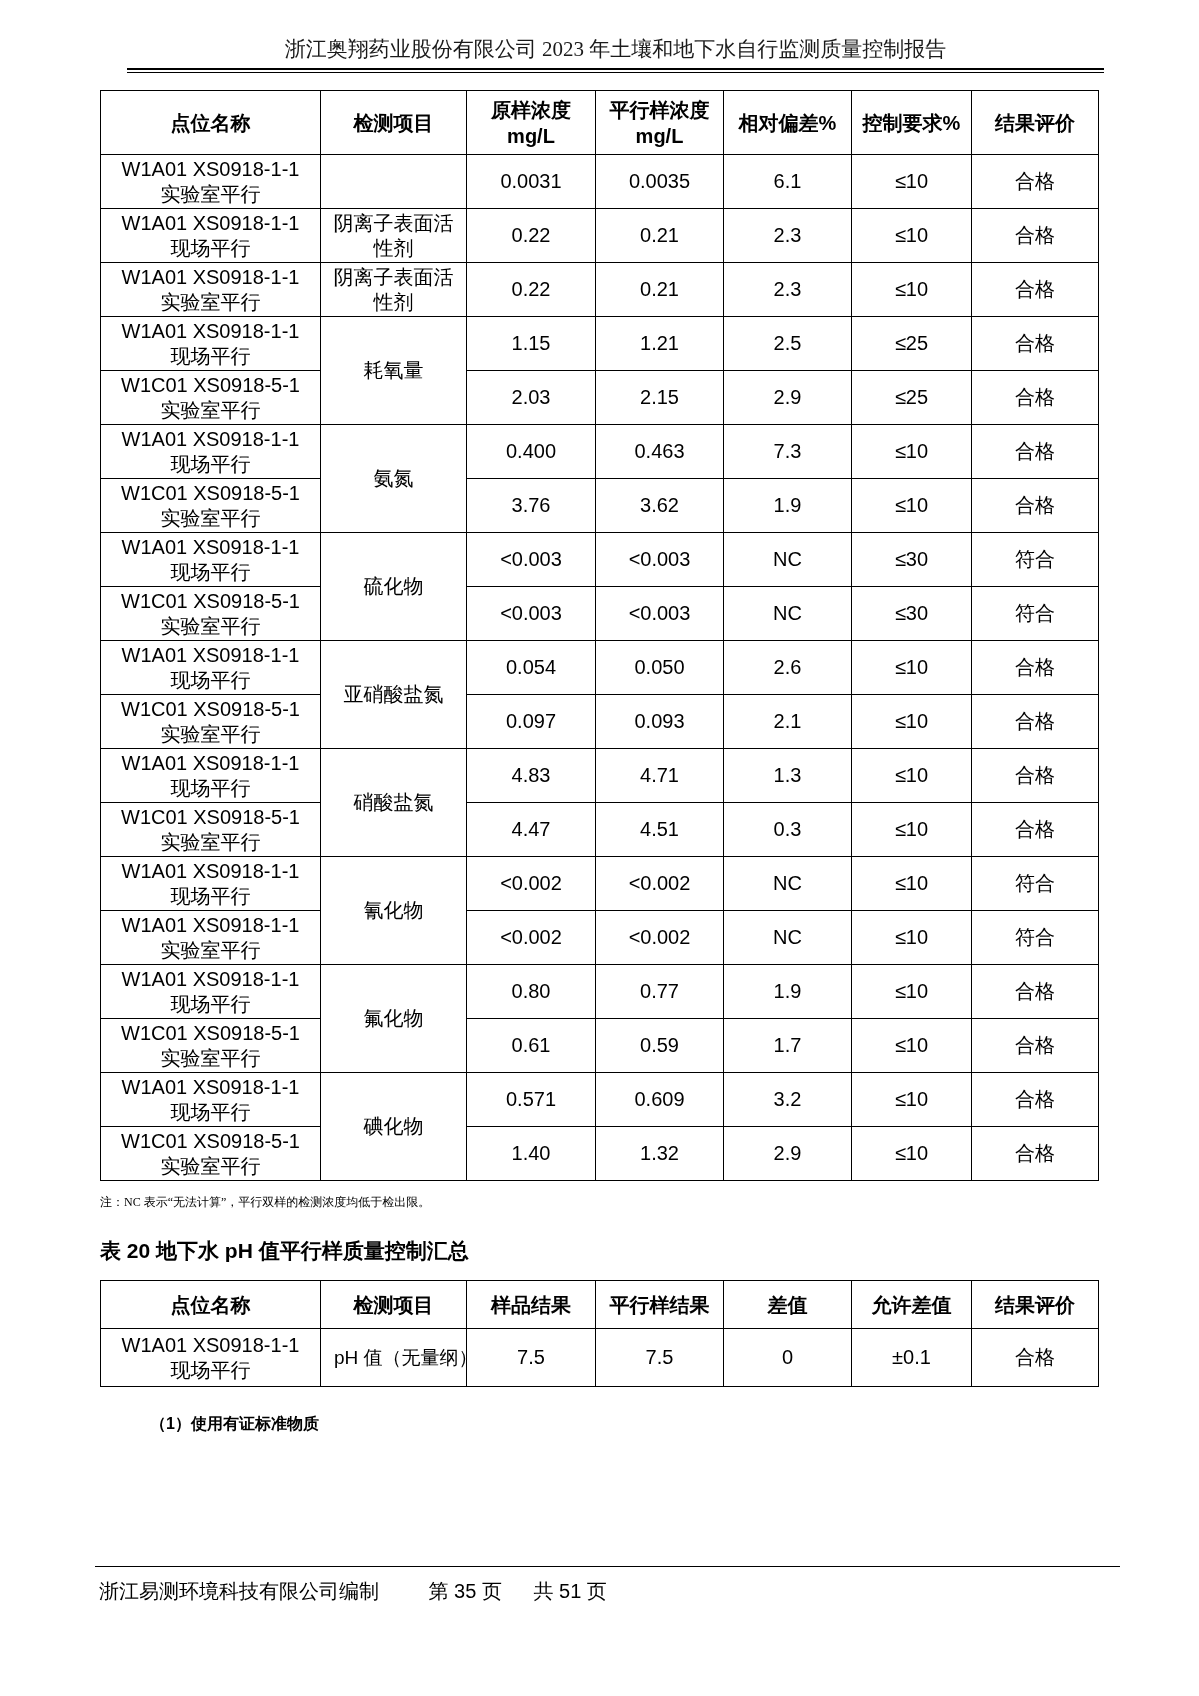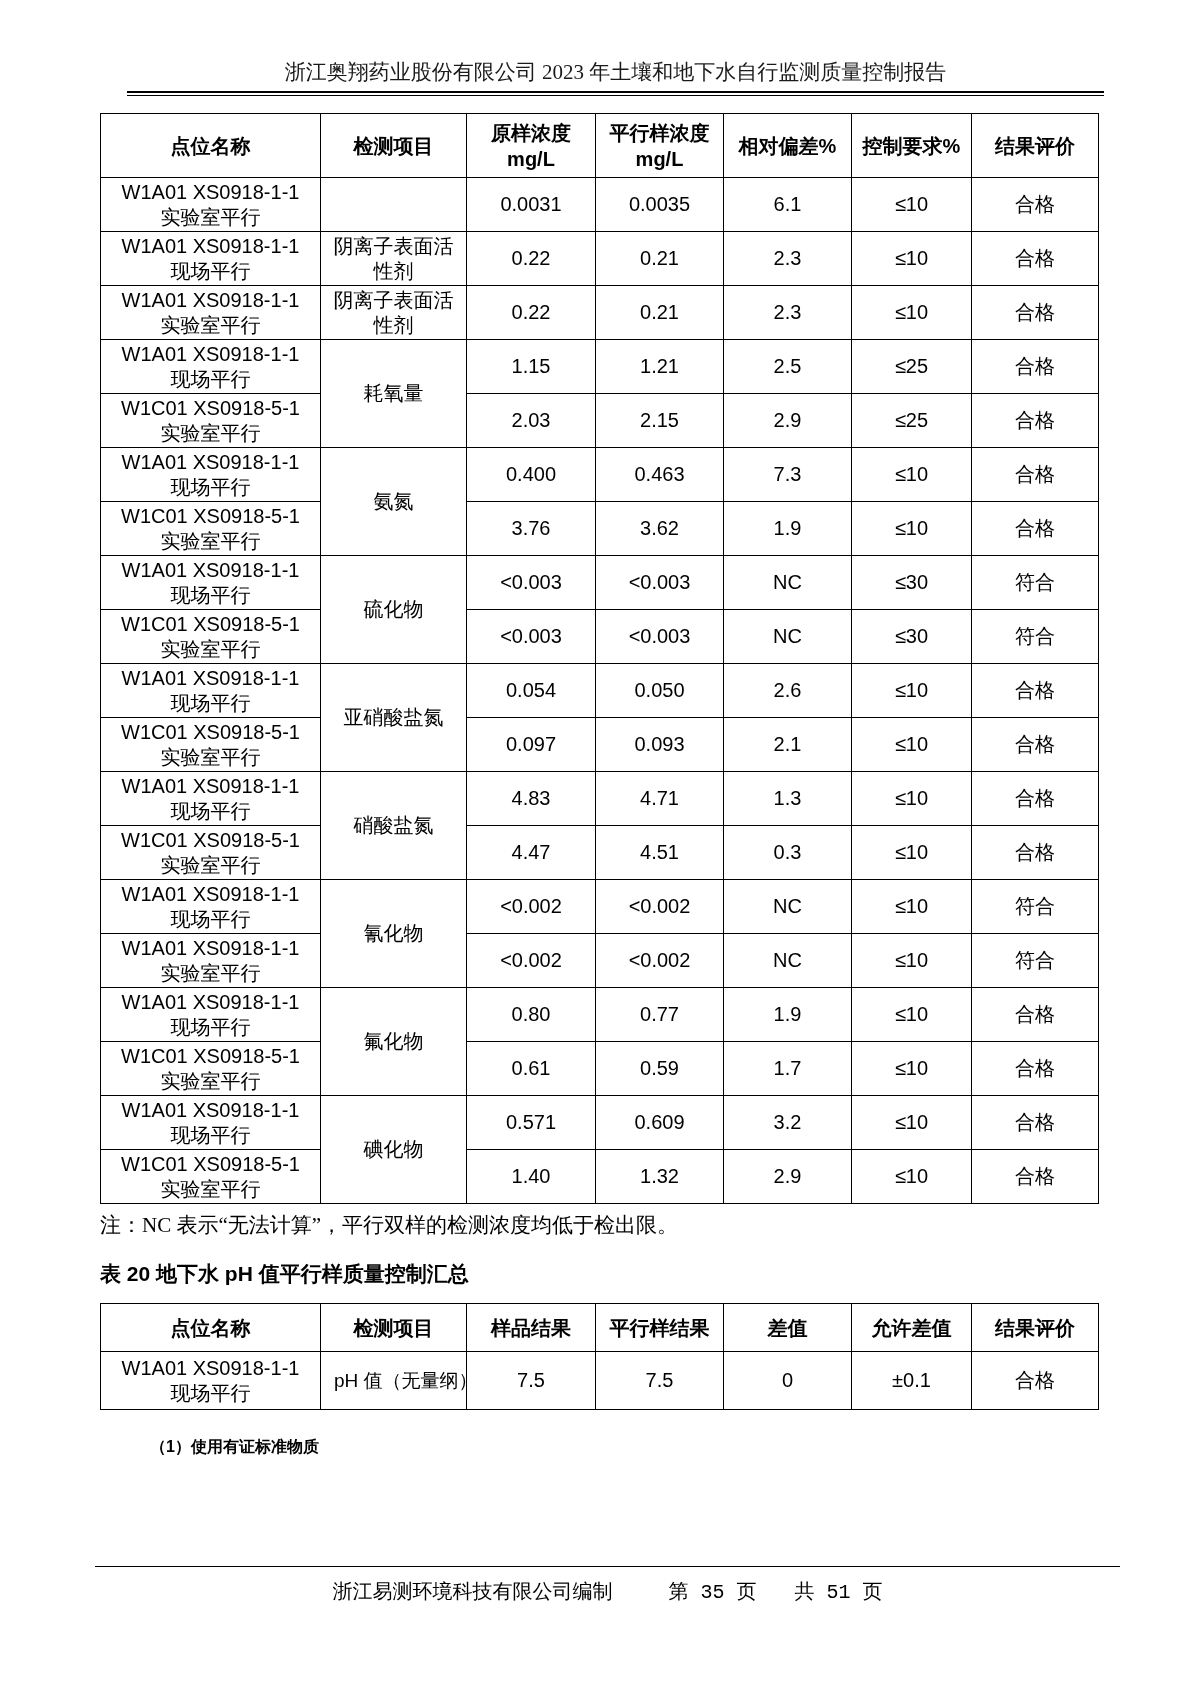--- a/index.html
+++ b/index.html
@@ -6,21 +6,21 @@
   html, body { margin: 0; padding: 0; background: #ffffff; }
   .page {
     position: relative;
     width: 1199px;
     height: 1696px;
     background: #ffffff;
     color: #000000;
     font-family: "Liberation Sans", sans-serif;
     overflow: hidden;
   }
-  .header { padding-top: 60px; margin-left: 32px; }
+  .header { padding-top: 37px; margin-left: 32px; }
   .header-title {
     text-align: center;
     font-family: "Liberation Serif", serif;
     font-size: 21px;
     line-height: 24px;
     color: #1a1a1a;
   }
   .header-rule {
     margin: 7px 95px 0 95px;
     height: 5px;
@@ -52,21 +52,21 @@
   table.qc td { height: 54px; }
   .pre { white-space: pre-line; }
   td.item { padding: 1px 6px; }
   table.ph th { height: 48px; }
   table.ph td { height: 58px; }
   table.ph td.item { white-space: nowrap; font-size: 19px; padding: 1px 13px; }
 
   .note {
     margin-top: 9px;
     font-family: "Liberation Serif", serif;
-    font-size: 21px;
+    font-size: 12px;
     line-height: 24px;
     text-align: left;
   }
   .caption {
     margin-top: 24px;
     text-align: left;
     font-size: 21px;
     font-weight: 600;
     line-height: 26px;
   }
@@ -91,22 +91,22 @@
     line-height: 32px;
     text-indent: 47px;
   }
   .footer {
     position: absolute;
     left: 95px;
     right: 79px;
     top: 1566px;
     border-top: 1.5px solid #000;
     padding-top: 11px;
-    text-align: center;
-    font-family: Liberation Mono, monospace;
+    text-align: left;
+    font-family: Liberation Sans, sans-serif;
     font-size: 20px;
   }
   .footer span { margin: 0 4px; }
   .footer .gap-wide { margin-left: 40px; }
   .footer .gap { margin-left: 22px; }
 </style>
 </head>
 <body>
 
 <div class="page">

